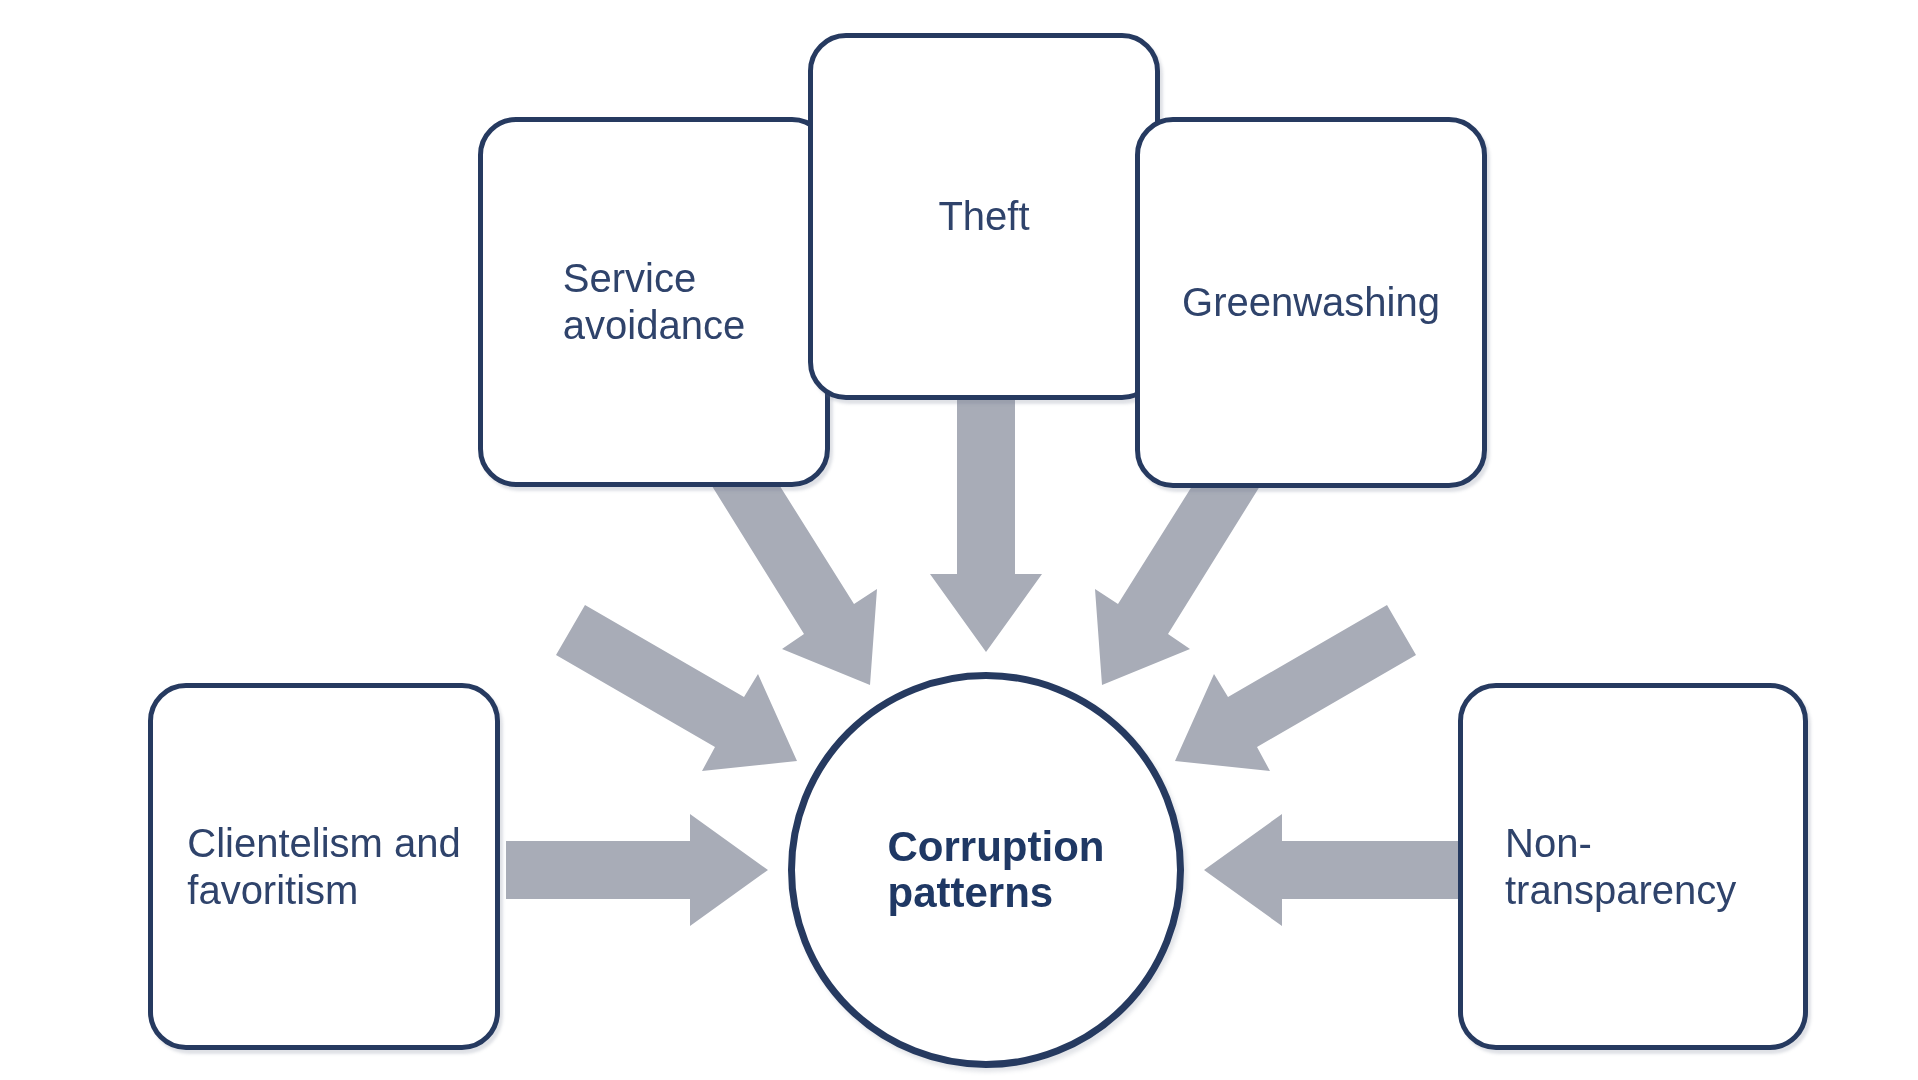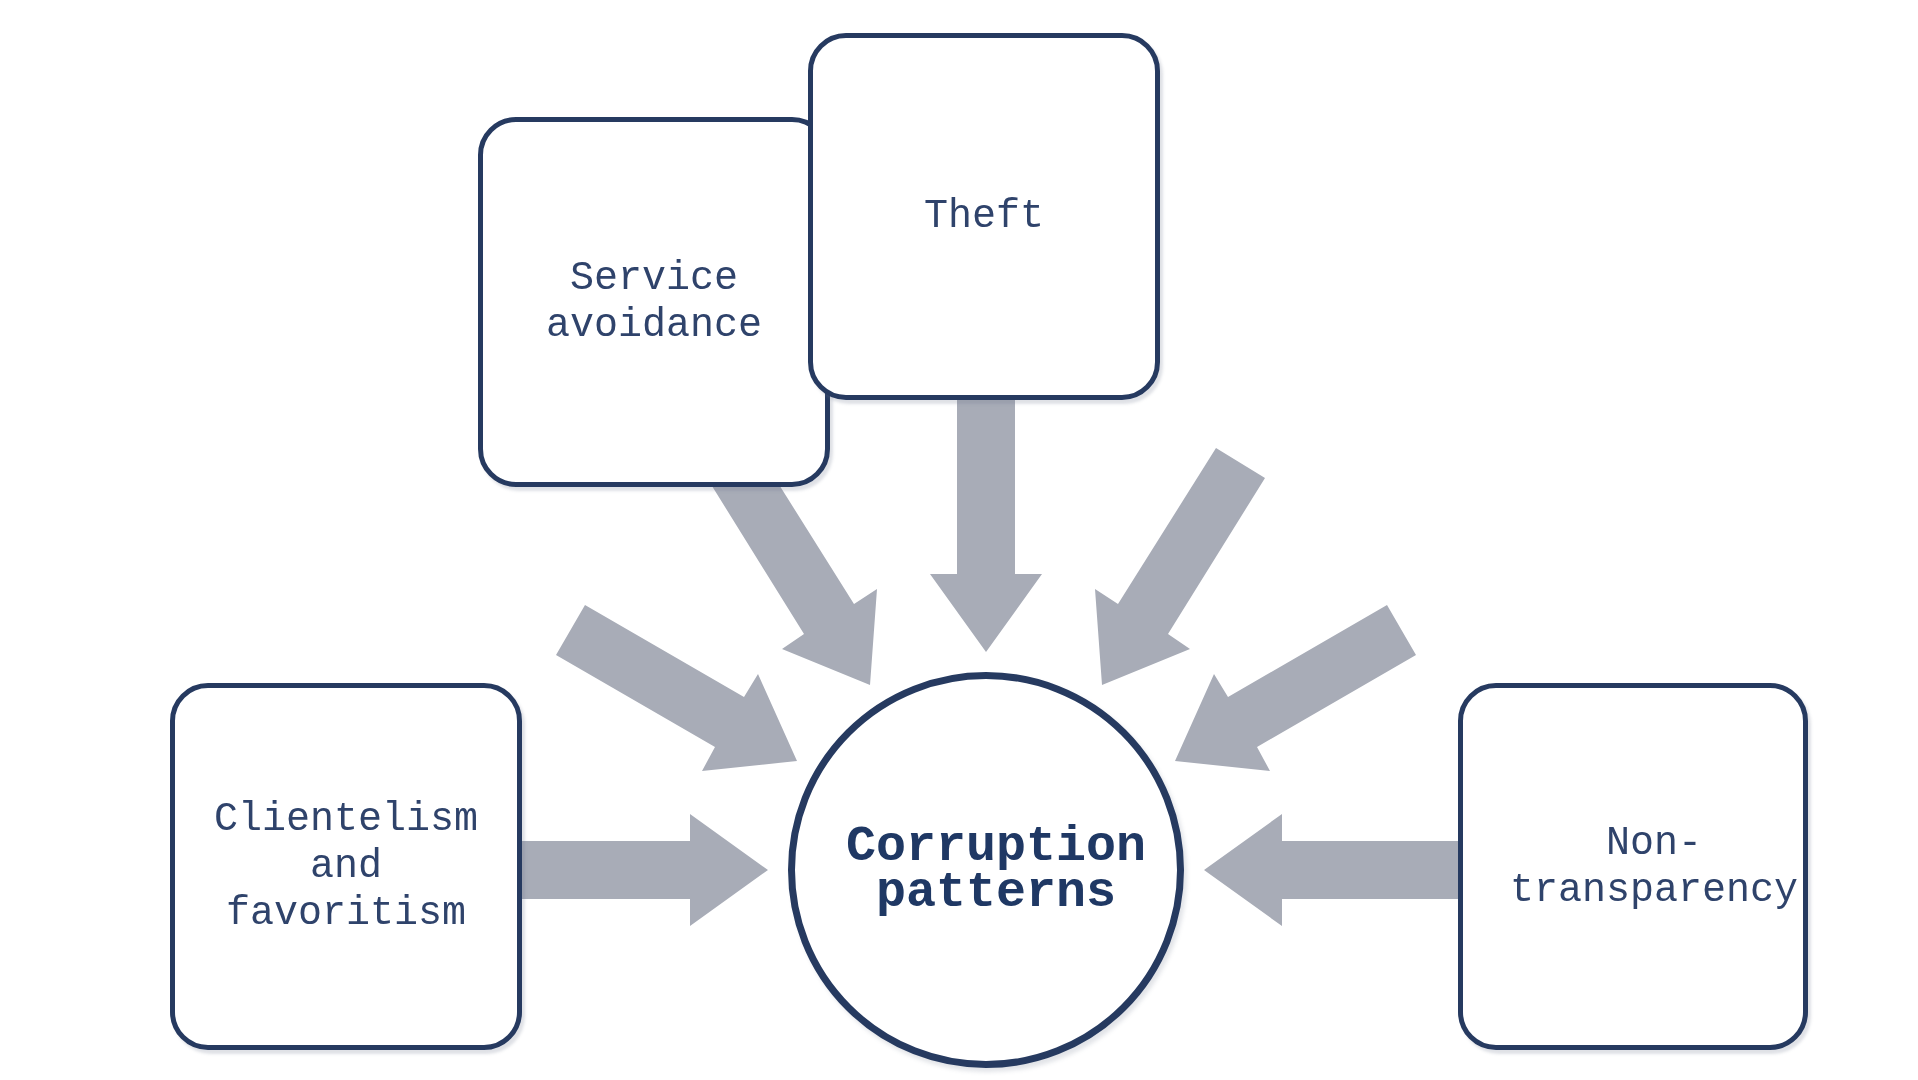--- a/index.html
+++ b/index.html
@@ -19,45 +19,44 @@
   }
   .arrows{position:absolute;left:0;top:0;z-index:0;}
   .arrows polygon{fill:var(--arrow_fill);}
   .node{
     position:absolute;
     box-sizing:border-box;
     background:var(--background);
     border:5px solid var(--box_border);
     border-radius:38px;
     display:flex;align-items:center;justify-content:center;
-    text-align:center;
+    text-align:left;
     box-shadow:3px 4px 3px rgba(110,118,140,0.22);
-    font-family:Liberation Mono, monospace;
   }
   .box-label{
     font-size:40px;
     line-height:47px;
     color:var(--box_text);
     white-space:pre-line;
   }
-  .n-clientelism{left:170px;top:683px;width:352px;height:367px;z-index:1;}
+  .n-clientelism{left:148px;top:683px;width:352px;height:367px;z-index:1;}
   .n-rent{left:243px;top:357px;width:354px;height:368px;z-index:2;}
   .n-service{left:478px;top:117px;width:352px;height:370px;z-index:3;}
   .n-theft{left:808px;top:33px;width:352px;height:367px;z-index:4;}
   .n-green{left:1135px;top:117px;width:352px;height:371px;z-index:5;}
   .n-tax{left:1373px;top:358px;width:340px;height:369px;z-index:6;}
   .n-non{left:1458px;top:683px;width:350px;height:367px;z-index:7;padding-left:42px;}
   .center-circle{
     left:788px;top:672px;width:396px;height:396px;z-index:8;
     border-width:7px;
     border-radius:50%;
     box-shadow:3px 4px 4px rgba(110,118,140,0.20);
   }
   .circle-label{
-    font-size:50px;
+    font-size:42px;
     font-weight:bold;
     line-height:46px;
     color:var(--center_text);
     white-space:pre-line;
     margin-left:20px;
   }
 </style>
 </head>
 <body>
 
@@ -81,20 +80,23 @@
 
   <div class="node n-service">
     <span class="box-label">Service
 avoidance</span>
   </div>
 
   <div class="node n-theft">
     <span class="box-label">Theft</span>
   </div>
 
+  <div class="node n-green">
+    <span class="box-label">Greenwashing</span>
+  </div>
 
 
   <div class="node n-non">
     <span class="box-label">Non-transparency</span>
   </div>
 
   <div class="node center-circle">
     <span class="circle-label">Corruption
 patterns</span>
   </div>

